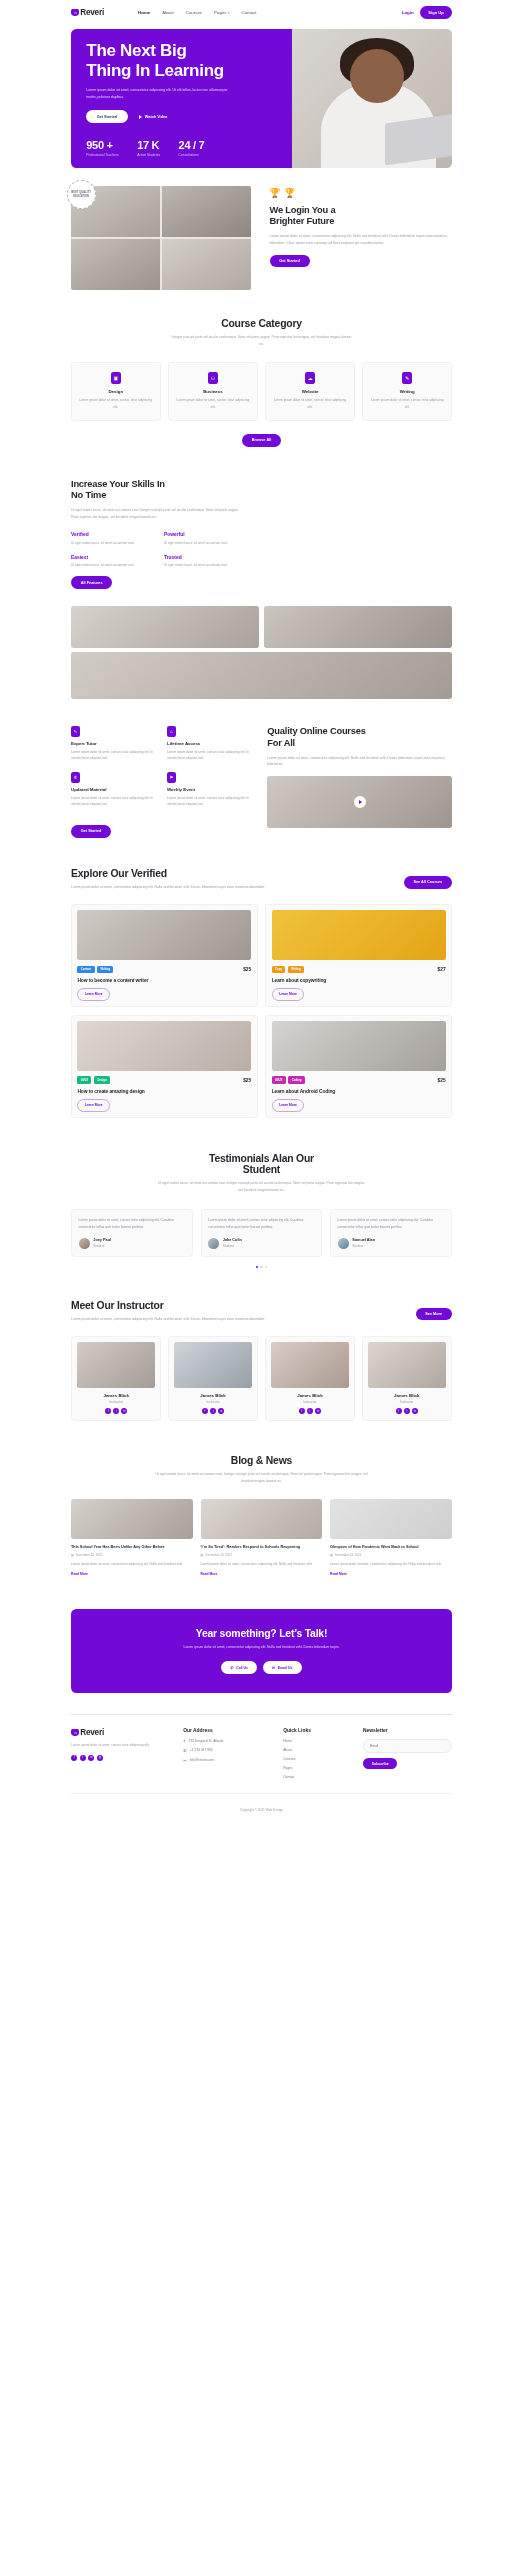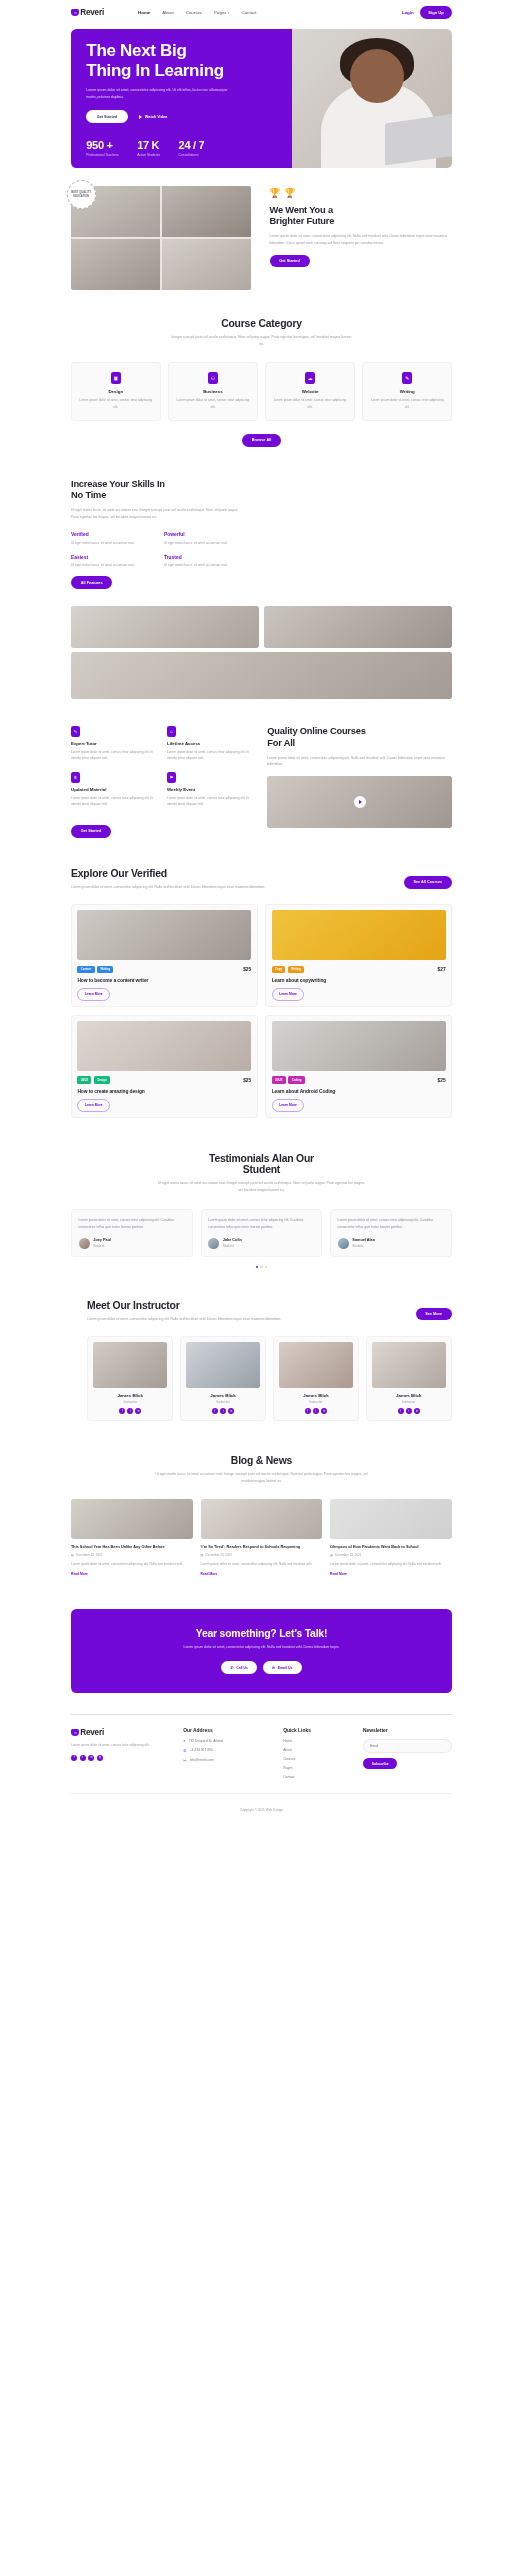--- a/index.html
+++ b/index.html
@@ -158,21 +158,21 @@
   .avatar { width:11px; height:11px; border-radius:50%; background: linear-gradient(140deg,#cbb8ab,#8a766a); }
   .avatar.a2 { background: linear-gradient(140deg,#b9c4cf,#6f7d8b); }
   .avatar.a3 { background: linear-gradient(140deg,#aec6d6,#5d7f94); }
   .p-name { font-size:3.8px; font-weight:bold; color:#25252e; }
   .p-role { font-size:3.2px; color:#9a9aa5; margin-top:1.1px; }
   .dots { display:flex; gap:2.2px; justify-content:center; margin-top:8.7px; }
   .dot { width:2.2px; height:2.2px; border-radius:50%; background:#ddd; }
   .dot.on { background:#7209d6; }
 
   
-  .sec-inst { padding: 32px 71px 0; margin-left: 16px; }
+  .sec-inst { padding: 32px 71px 0; }
   .inst-grid { display:grid; grid-template-columns: repeat(4,1fr); gap:6.5px; margin-top: 13px; }
   .inst-card { background:#fafafa; border:0.5px solid #f1f1f3; border-radius:3.3px; padding:5.4px; text-align:center;}
   .inst-img { height:46px; border-radius:2.2px; background: linear-gradient(140deg,#d2ccc6,#a49c95); }
   .inst-img.i2 { background: linear-gradient(140deg,#cfd4d8,#979fa7); }
   .inst-img.i3 { background: linear-gradient(140deg,#d8cdc6,#ab9a90); }
   .inst-img.i4 { background: linear-gradient(140deg,#dcd6cf,#b0a79f); }
   .inst-name { font-size:4.4px; font-weight:bold; color:#25252e; margin-top:4.9px; }
   .inst-role { font-size:3.2px; color:#9a9aa5; margin-top:1.6px; }
   .socials { display:flex; gap:2.2px; justify-content:center; margin-top:4.9px; }
   .soc { width:6px; height:6px; border-radius:50%; background:#7209d6; color:#fff; font-size:2.7px; display:flex; align-items:center; justify-content:center; }
@@ -285,21 +285,21 @@
         <div></div>
       </div>
     <div class="stamp">BEST QUALITY EDUCATION</div>
   </div>
   <div class="future-text">
     <div class="trophies">
       <span class="trophy">🏆</span>
         <span class="trophy">🏆</span>
     </div>
     <h2 class="sec-h2">
-      <div>We Went You a</div>
+      <div>We Login You a</div>
         <div>Brighter Future</div>
     </h2>
     <p class="body-sm">Lorem ipsum dolor sit amet, consectetur adipiscing elit. Nulla sed tincidunt velit. Donec bibendum turpis vitae maximus bibendum. Class aptent taciti sociosqu ad litora torquent per conubia nostra.</p>
     <button class="btn-purple">Get Started</button>
   </div>
 </section>
 
 <section class="sec-cat">
   <h2 class="sec-h2-c">Course Category</h2>
   <p class="cat-sub">Integer suscipit justo vel iaculis scelerisque. Nam vel porta augue. Proin egestas leo magna, vel tincidunt magna laoreet eu.</p>

